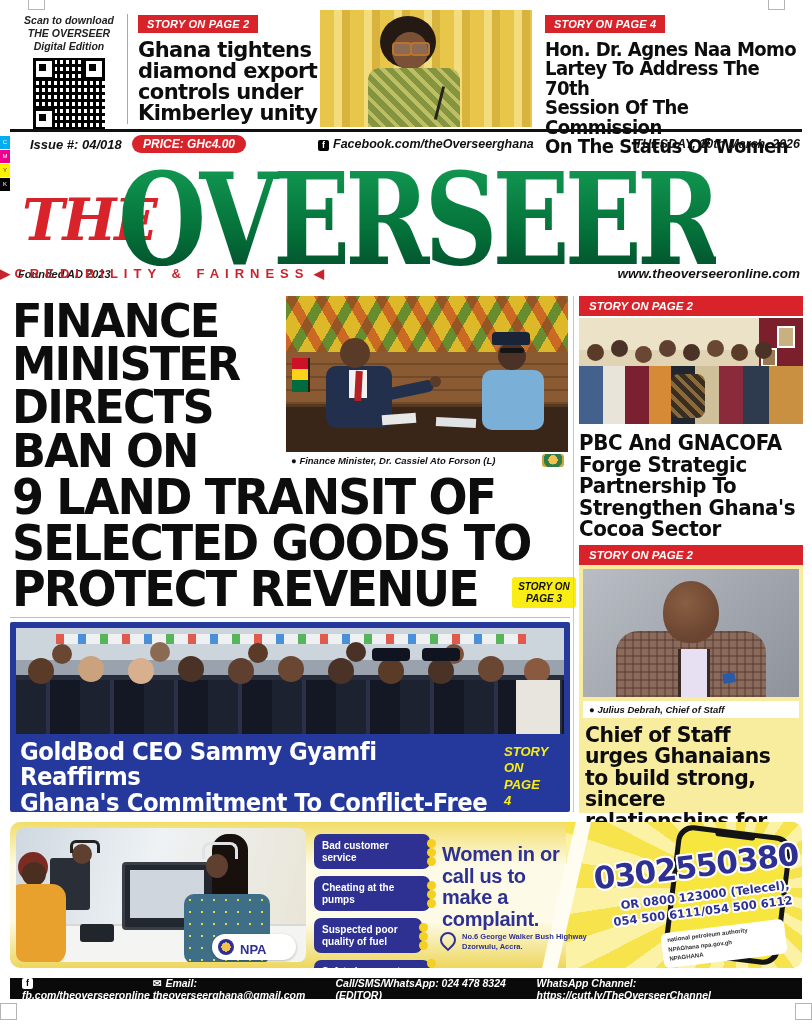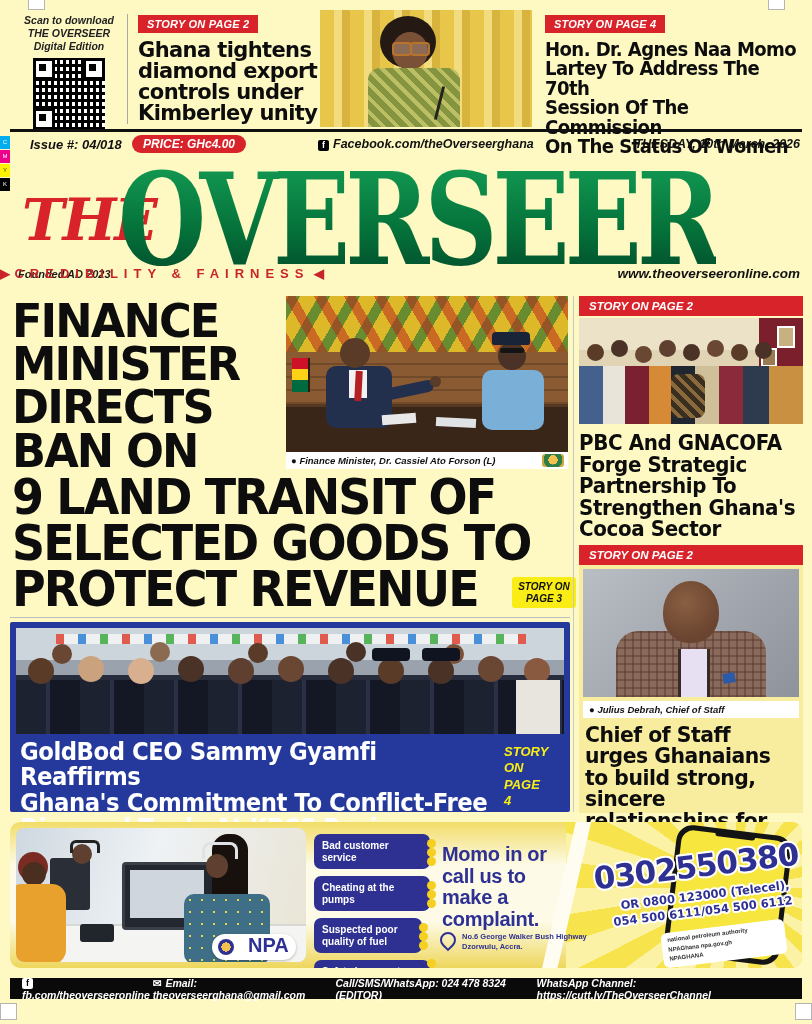--- a/index.html
+++ b/index.html
@@ -1,16 +1,16 @@
 <!DOCTYPE html>
 <html><head>
 <meta charset="utf-8">
 <style>
   html,body{margin:0;padding:0;background:#e9e9e9;}
-  #page{position:relative;width:812px;height:1024px;background:#fef9c3;overflow:hidden;
+  #page{position:relative;width:812px;height:1024px;background:#ffffff;overflow:hidden;
         font-family:"Liberation Sans",sans-serif;margin:0 auto;}
   .abs{position:absolute;}
   .ib{font-style:italic;font-weight:bold;}
   .badge-red{background:#d9232a;color:#fff;font-style:italic;font-weight:bold;
              font-size:11px;padding:3px 9px;display:inline-block;letter-spacing:.2px;}
   .hl{font-family:"DejaVu Sans","Liberation Sans",sans-serif;font-weight:bold;color:#0d0d0d;}
   .cornermark{position:absolute;width:15px;height:15px;border:1px solid #b5b5b5;background:#fff;}
   
   .qr-lines div{font-size:10.5px;font-style:italic;font-weight:bold;color:#222;line-height:1.25;}
   .qr{position:absolute;left:33px;top:58px;width:72px;height:72px;background:
@@ -286,31 +286,31 @@
       <span class="shape" style="left:-8px;top:56px;width:58px;height:80px;border-radius:14px;background:#e9a12e;"></span>
       <span class="shape" style="left:56px;top:16px;width:20px;height:20px;border-radius:50%;background:#5f4030;"></span>
       <span class="shape" style="left:54px;top:12px;width:24px;height:10px;border-radius:6px 6px 0 0;border:3px solid #222;border-bottom:none;"></span>
       <span class="shape" style="left:196px;top:6px;width:36px;height:104px;border-radius:16px;background:#17100c;"></span>
       <span class="shape" style="left:190px;top:26px;width:22px;height:24px;border-radius:50%;background:#5f4030;"></span>
       <span class="shape" style="left:186px;top:14px;width:30px;height:14px;border-radius:8px 8px 0 0;border:3px solid #dfe3e8;border-bottom:none;"></span>
       <span class="shape" style="left:168px;top:66px;width:86px;height:70px;border-radius:10px;background:#3f6f86;
         background-image:radial-gradient(circle 2.5px,#e8d44f 55%,transparent 60%);background-size:12px 12px;"></span>
       <span class="shape" style="left:196px;bottom:2px;width:84px;height:26px;border-radius:13px;background:#fff;box-shadow:0 1px 3px rgba(0,0,0,.25);"></span>
       <span class="shape" style="left:202px;bottom:7px;width:16px;height:16px;border-radius:50%;background:radial-gradient(circle,#f2c14e 0 40%,#2e3192 41%);"></span>
-      <span class="shape" style="left:224px;bottom:5px;font-weight:bold;font-size:20px;color:#2e3192;margin-left:8px;">NPA</span>
+      <span class="shape" style="left:224px;bottom:5px;font-weight:bold;font-size:13px;color:#2e3192;">NPA</span>
     </div>
 
     <div class="abs" style="left:304px;top:12px;width:116px;display:flex;flex-direction:column;gap:7px;">
       <div class="pill">Bad customer service</div>
       <div class="pill">Cheating at the pumps</div>
       <div class="pill" style="width:92px;">Suspected poor quality of fuel</div>
       <div class="pill">Safety issues, etc</div>
     </div>
 
-    <div class="abs cta" style="left:432px;top:22px;width:136px;">Momo in or call us to make a complaint.</div>
+    <div class="abs cta" style="left:432px;top:22px;width:136px;">Women in or call us to make a complaint.</div>
 
     <div class="abs" style="left:430px;top:110px;width:150px;">
       <span class="shape" style="left:0;top:0;width:12px;height:12px;border:2px solid #2e3192;border-radius:50% 50% 50% 0;transform:rotate(-45deg);"></span>
       <div style="margin-left:22px;font-size:7.5px;font-weight:bold;color:#2e3192;line-height:1.3;">No.6 George Walker Bush Highway Dzorwulu, Accra.</div>
     </div>
 
     <div class="abs" style="right:16px;top:8px;width:116px;height:130px;background:#141414;border-radius:16px;transform:rotate(7deg);">
       <span class="shape" style="left:5px;top:5px;width:106px;height:120px;background:#f7e63e;border-radius:12px;"></span>
       <span class="shape" style="left:38px;top:2px;width:40px;height:6px;background:#141414;border-radius:3px;"></span>
     </div>

